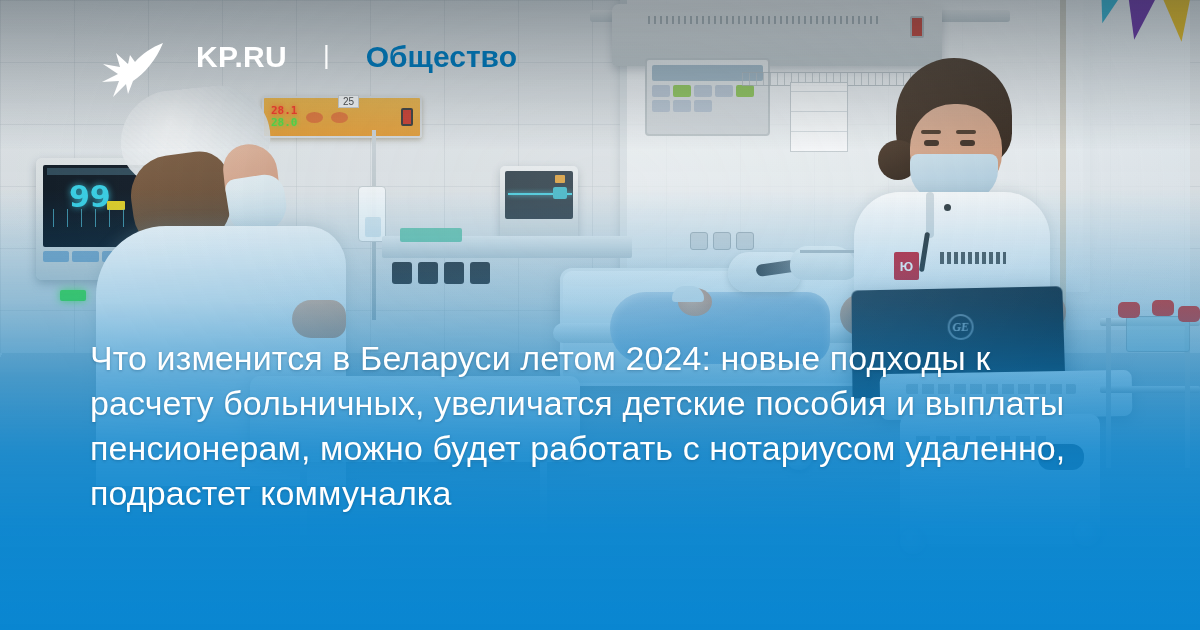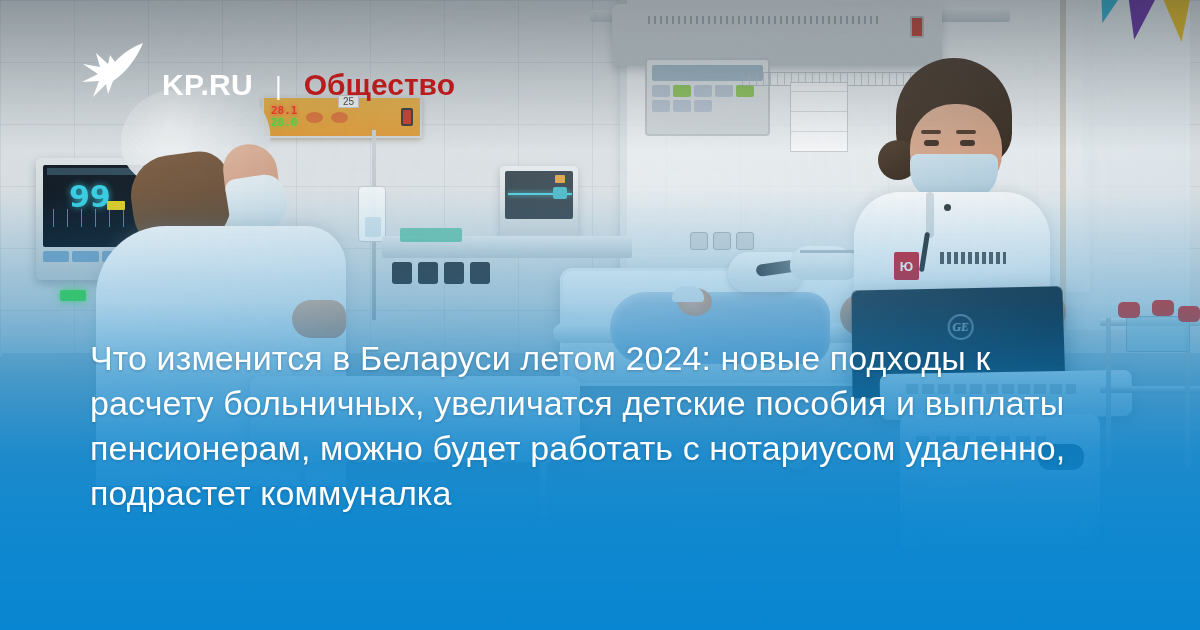--- a/index.html
+++ b/index.html
@@ -449,30 +449,30 @@
       rgba(10,134,208,.96) 84%,
       rgba(9,134,209,1) 100%);
   }
   .topshade{
     position:absolute; left:0; top:0; width:100%; height:150px;
     background:linear-gradient(180deg, rgba(30,45,55,.42) 0%, rgba(30,45,55,.18) 55%, rgba(30,45,55,0) 100%);
   }
 
   
   .header{
-    position:absolute; left:80px; top:40px;
-    display:flex; align-items:flex-end; gap:0;
+    position:absolute; left:100px; top:40px;
+    display:flex; align-items:flex-start; gap:14px;
   }
   .logo-bird{ width:64px; height:62px; display:block; }
   .brand{
     color:#fff; font-size:30px; font-weight:700; letter-spacing:.3px;
     margin-left:18px;
   }
   .sep{ color:#fff; font-size:26px; font-weight:400; margin:0 22px; opacity:.95; }
-  .rubric{ color:#b91c1c; font-size:30px; font-weight:700; }
+  .rubric{ color:#0369a1; font-size:30px; font-weight:700; }
 
   
   .headline{
     position:absolute; left:90px; top:336px; width:1010px;
     color:#fff;
     font-size:34px;
     font-weight:400;
     line-height:1.32;
     letter-spacing:.1px;
     text-shadow:0 1px 3px rgba(10,60,95,.35);

